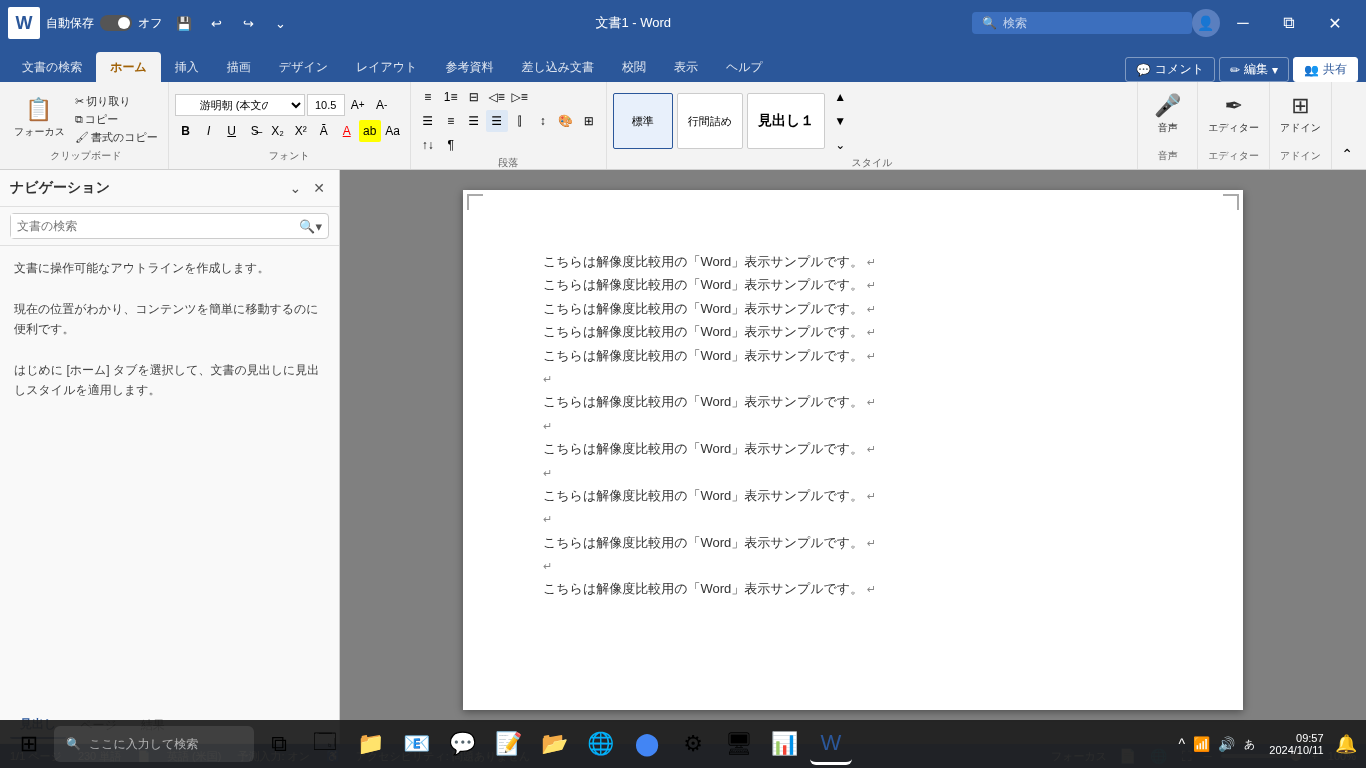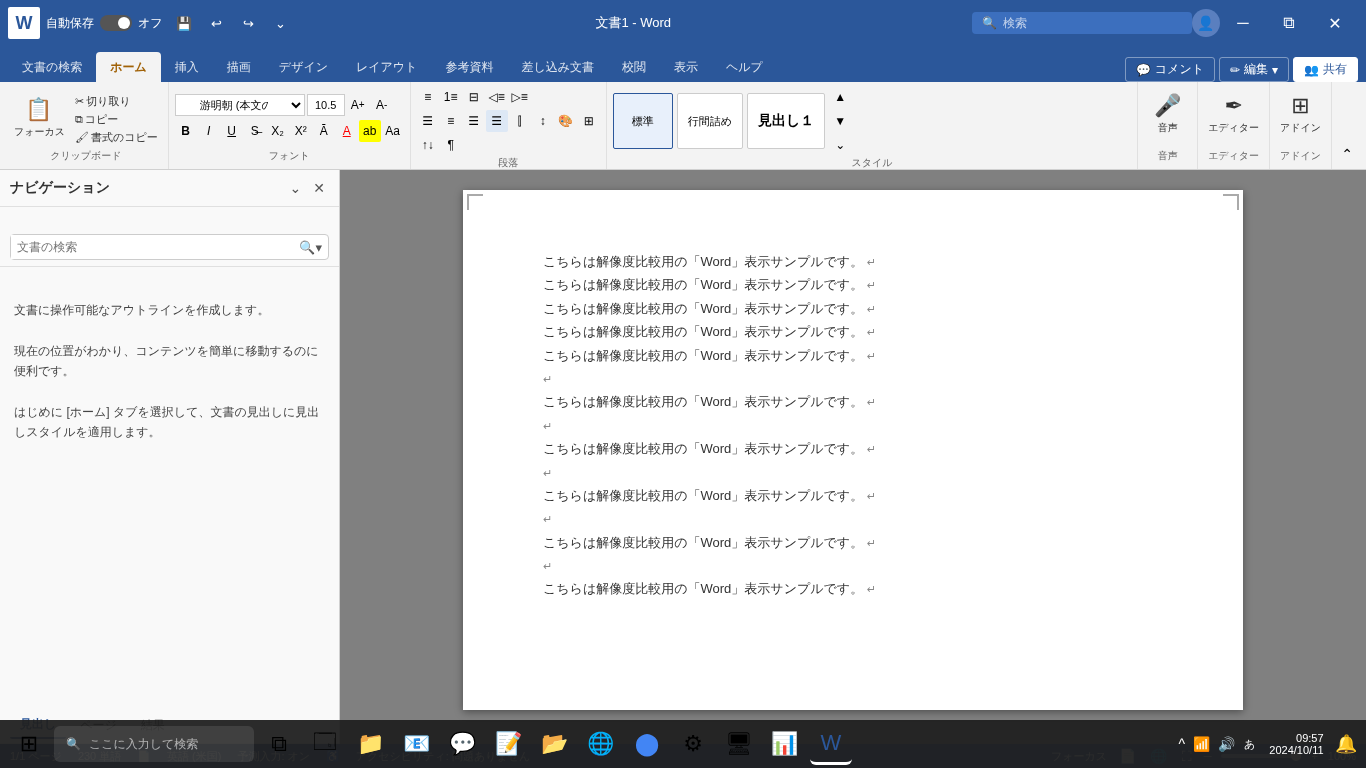--- a/index.html
+++ b/index.html
@@ -201,21 +201,21 @@
     #main-area {
       display: flex;
       height: calc(768px - 46px - 36px - 88px - 24px);
     }
 
     
     #nav-pane {
       width: 340px;
       background: #f9f9f9;
       border-right: 1px solid #d0d0d0;
-      display: flex; flex-direction: column; gap: 21px;
+      display: flex; flex-direction: column;
     }
     #nav-pane-header {
       display: flex; align-items: center; justify-content: space-between;
       padding: 8px 10px;
       font-size: 14px; font-weight: 600; color: #333;
       border-bottom: 1px solid #e0e0e0;
     }
     #nav-pane-header .header-controls { display: flex; gap: 4px; }
     #nav-pane-header .header-controls button {
       background: transparent; border: none; cursor: pointer;

